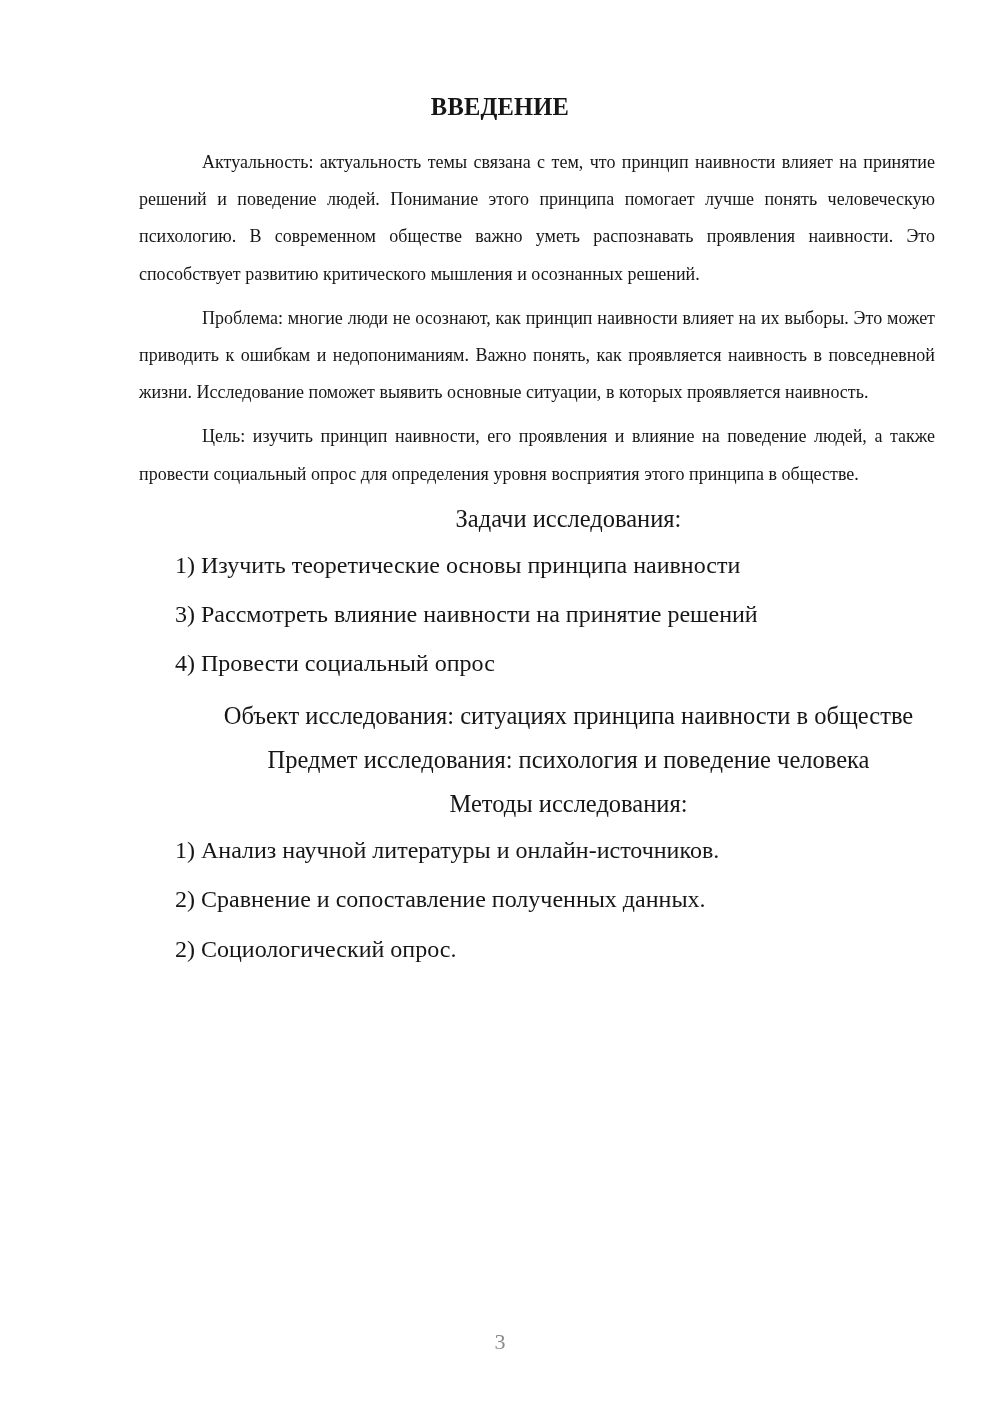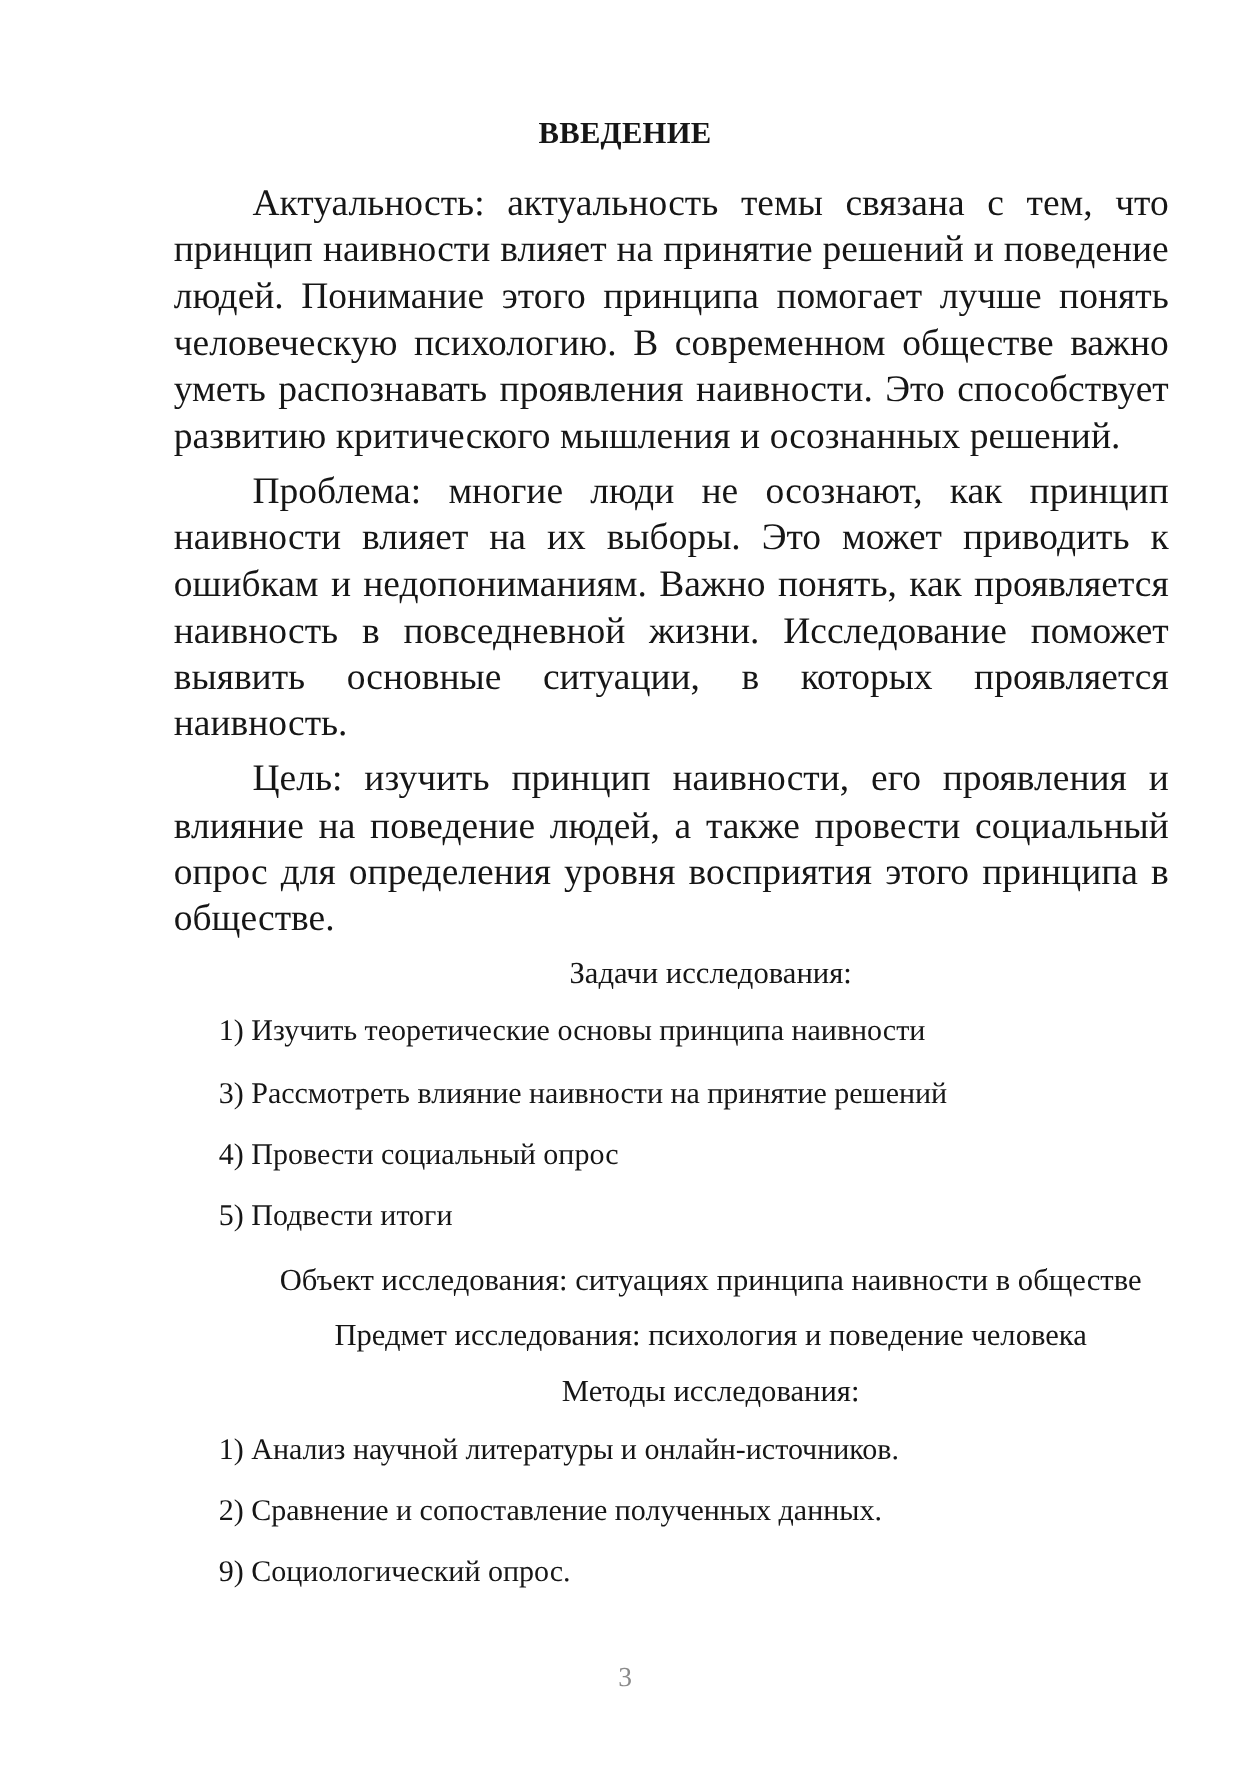--- a/index.html
+++ b/index.html
@@ -33,21 +33,21 @@
     letter-spacing: 0.2px;
     margin: 0 0 0 0;
     padding-right: 74px;
     line-height: 37px;
   }
   .content {
     width: 796px;
     margin-top: 19px;
   }
   p.body-par {
-    font-size: 30px;
+    font-size: 18px;
     line-height: 37.2px;
     text-align: justify;
     text-justify: inter-word;
     text-indent: 63px;
     margin: 0 0 0 0;
     hyphens: none;
     word-spacing: 0.1px;
   }
   p.body-par.spaced {
     margin-top: 7px;
@@ -104,35 +104,34 @@
     <p class="body-par spaced">Проблема: многие люди не осознают, как принцип наивности влияет на их выборы. Это может приводить к ошибкам и недопониманиям. Важно понять, как проявляется наивность в повседневной жизни. Исследование поможет выявить основные ситуации, в которых проявляется наивность.</p>
 
     <p class="body-par spaced">Цель: изучить принцип наивности, его проявления и влияние на поведение людей, а также провести социальный опрос для определения уровня восприятия этого принципа в обществе.</p>
 
     <p class="lead-line gap-top">Задачи исследования:</p>
 
     <ul class="num-list">
       <li class="list-gap-first">1) Изучить теоретические основы принципа наивности</li>
       <li class="spaced-item">3) Рассмотреть влияние наивности на принятие решений</li>
       <li class="spaced-item">4) Провести социальный опрос</li>
-      <li class="spaced-item">5) Подвести итоги</li>
     </ul>
 
     <div class="block-gap"></div>
 
     <p class="lead-line">Объект исследования: ситуациях принципа наивности в обществе</p>
 
     <p class="lead-line gap-top">Предмет исследования: психология и поведение человека</p>
 
 
     <p class="lead-line gap-top">Методы исследования:</p>
 
     <ul class="num-list">
       <li class="list-gap-first">1) Анализ научной литературы и онлайн-источников.</li>
       <li class="spaced-item">2) Сравнение и сопоставление полученных данных.</li>
-      <li class="spaced-item">9) Социологический опрос.</li>
+      <li class="spaced-item">2) Социологический опрос.</li>
     </ul>
 
   </div>
 
   <div class="page-number">3</div>
 
 </div>
 
 </body></html>

